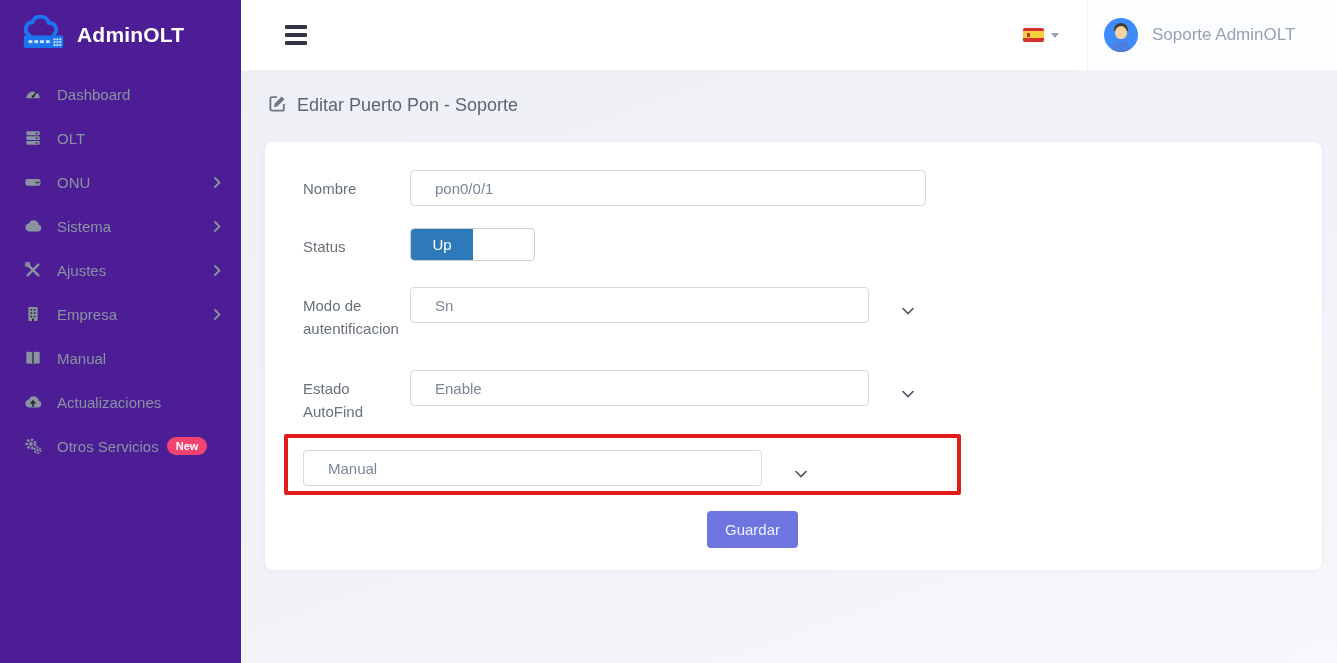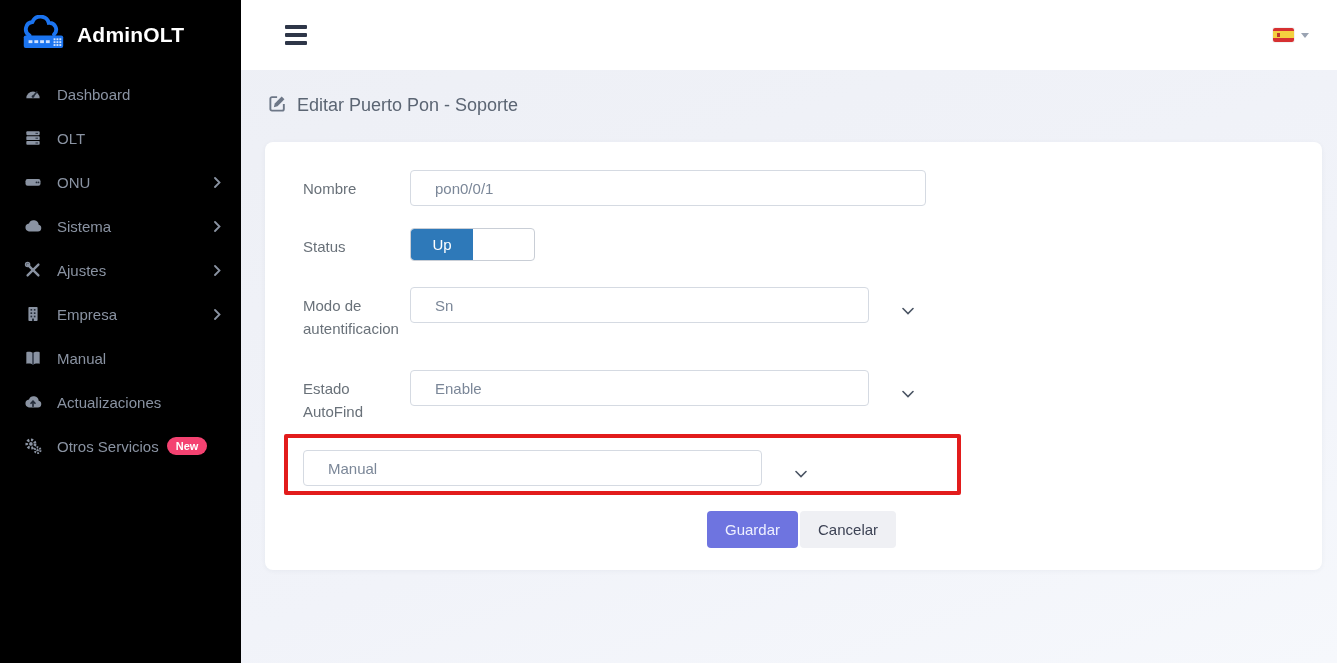--- a/index.html
+++ b/index.html
@@ -5,21 +5,21 @@
   * { box-sizing: border-box; margin: 0; padding: 0; }
   html,body { width:1337px; height:663px; overflow:hidden; }
   body {
     font-family: "Liberation Sans", sans-serif;
     display: flex;
     background: #eef0f6;
   }
   
   .sidebar {
     width: 241px; min-width: 241px; height: 663px;
-    background: #000000; color: #8a93a2;
+    background: #4c1d95; color: #8a93a2;
     display: flex; flex-direction: column;
   }
   .logo-row { height: 70px; display:flex; align-items:center; padding-left:18px; gap:9px; }
   .logo-text { color:#ffffff; font-size:21px; font-weight:bold; letter-spacing:.2px; }
   .menu { padding-top: 2px; }
   .menu-item {
     height: 44px; display:flex; align-items:center;
     padding: 0 20px 0 22px; font-size:15px; color:#8a93a2; cursor:pointer;
   }
   .menu-item .micon { width:22px; display:flex; justify-content:center; align-items:center; }
@@ -91,21 +91,21 @@
   .toggle-on {
     width:62px; height:100%; background:#2e79b9; color:#fff; font-size:15px;
     display:flex; align-items:center; justify-content:center; border-radius:3px 0 0 3px;
   }
   
   .highlight-box {
     border:4px solid #e21c1c; border-radius:2px;
     margin:11px 0 16px -19px; width:677px; padding:12px 0 5px 15px;
   }
   
-  .btn-row { display:flex; margin-top:16px; margin-left:404px; gap:2px; }
+  .btn-row { display:flex; margin-top:16px; margin-left:404px; gap:21px; }
   .btn { height:37px; border:none; border-radius:4px; font-size:15px; cursor:pointer;
          font-family:"Liberation Sans", sans-serif; padding:0 18px; }
   .btn-save { background:#6e74e0; color:#eef0ff; }
   .btn-cancel { background:#eff0f4; color:#3c4254; }
 </style>
 </head>
 <body>
 
 <div class="sidebar">
   <div class="logo-row">
@@ -277,20 +277,28 @@
   <div class="topbar">
     <div class="hamburger">
       <span></span>
         <span></span>
         <span></span>
     </div>
     <div class="lang">
       <span class="flag"></span>
       <span class="caret-down"></span>
     </div>
+    <div class="user-chip">
+      <span class="avatar">
+        <span class="av-hair"></span>
+          <span class="av-face"></span>
+          <span class="av-shirt"></span>
+      </span>
+      <span class="user-name">Soporte AdminOLT</span>
+    </div>
   </div>
 
   <div class="title-row">
     <span>
       <svg width="19" height="19" viewBox="0 0 24 24">
           <path d="M20 12.5V19a2 2 0 0 1-2 2H5a2 2 0 0 1-2-2V6a2 2 0 0 1 2-2h6.5" fill="none" stroke="#6d7787" stroke-width="2.4"></path>
           <path d="M17.3 3.2l3.5 3.5L12 15.5l-4.6 1.1 1.1-4.6z" fill="#6d7787"></path>
         </svg>
     </span>
     <span class="page-title">Editar Puerto Pon - Soporte</span>
@@ -352,17 +360,16 @@
             <svg width="12" height="8" viewBox="0 0 12 8">
                 <path d="M1 1.5 6 6.5 11 1.5" fill="none" stroke="#4a5463" stroke-width="1.6" stroke-linecap="round"></path>
               </svg>
           </span>
         </div>
       </div>
     </div>
 
     <div class="btn-row">
       <button class="btn btn-save">Guardar</button>
-      <button class="btn btn-cancel">Cancelar</button>
     </div>
 
   </div>
 </div>
 
 </body></html>

